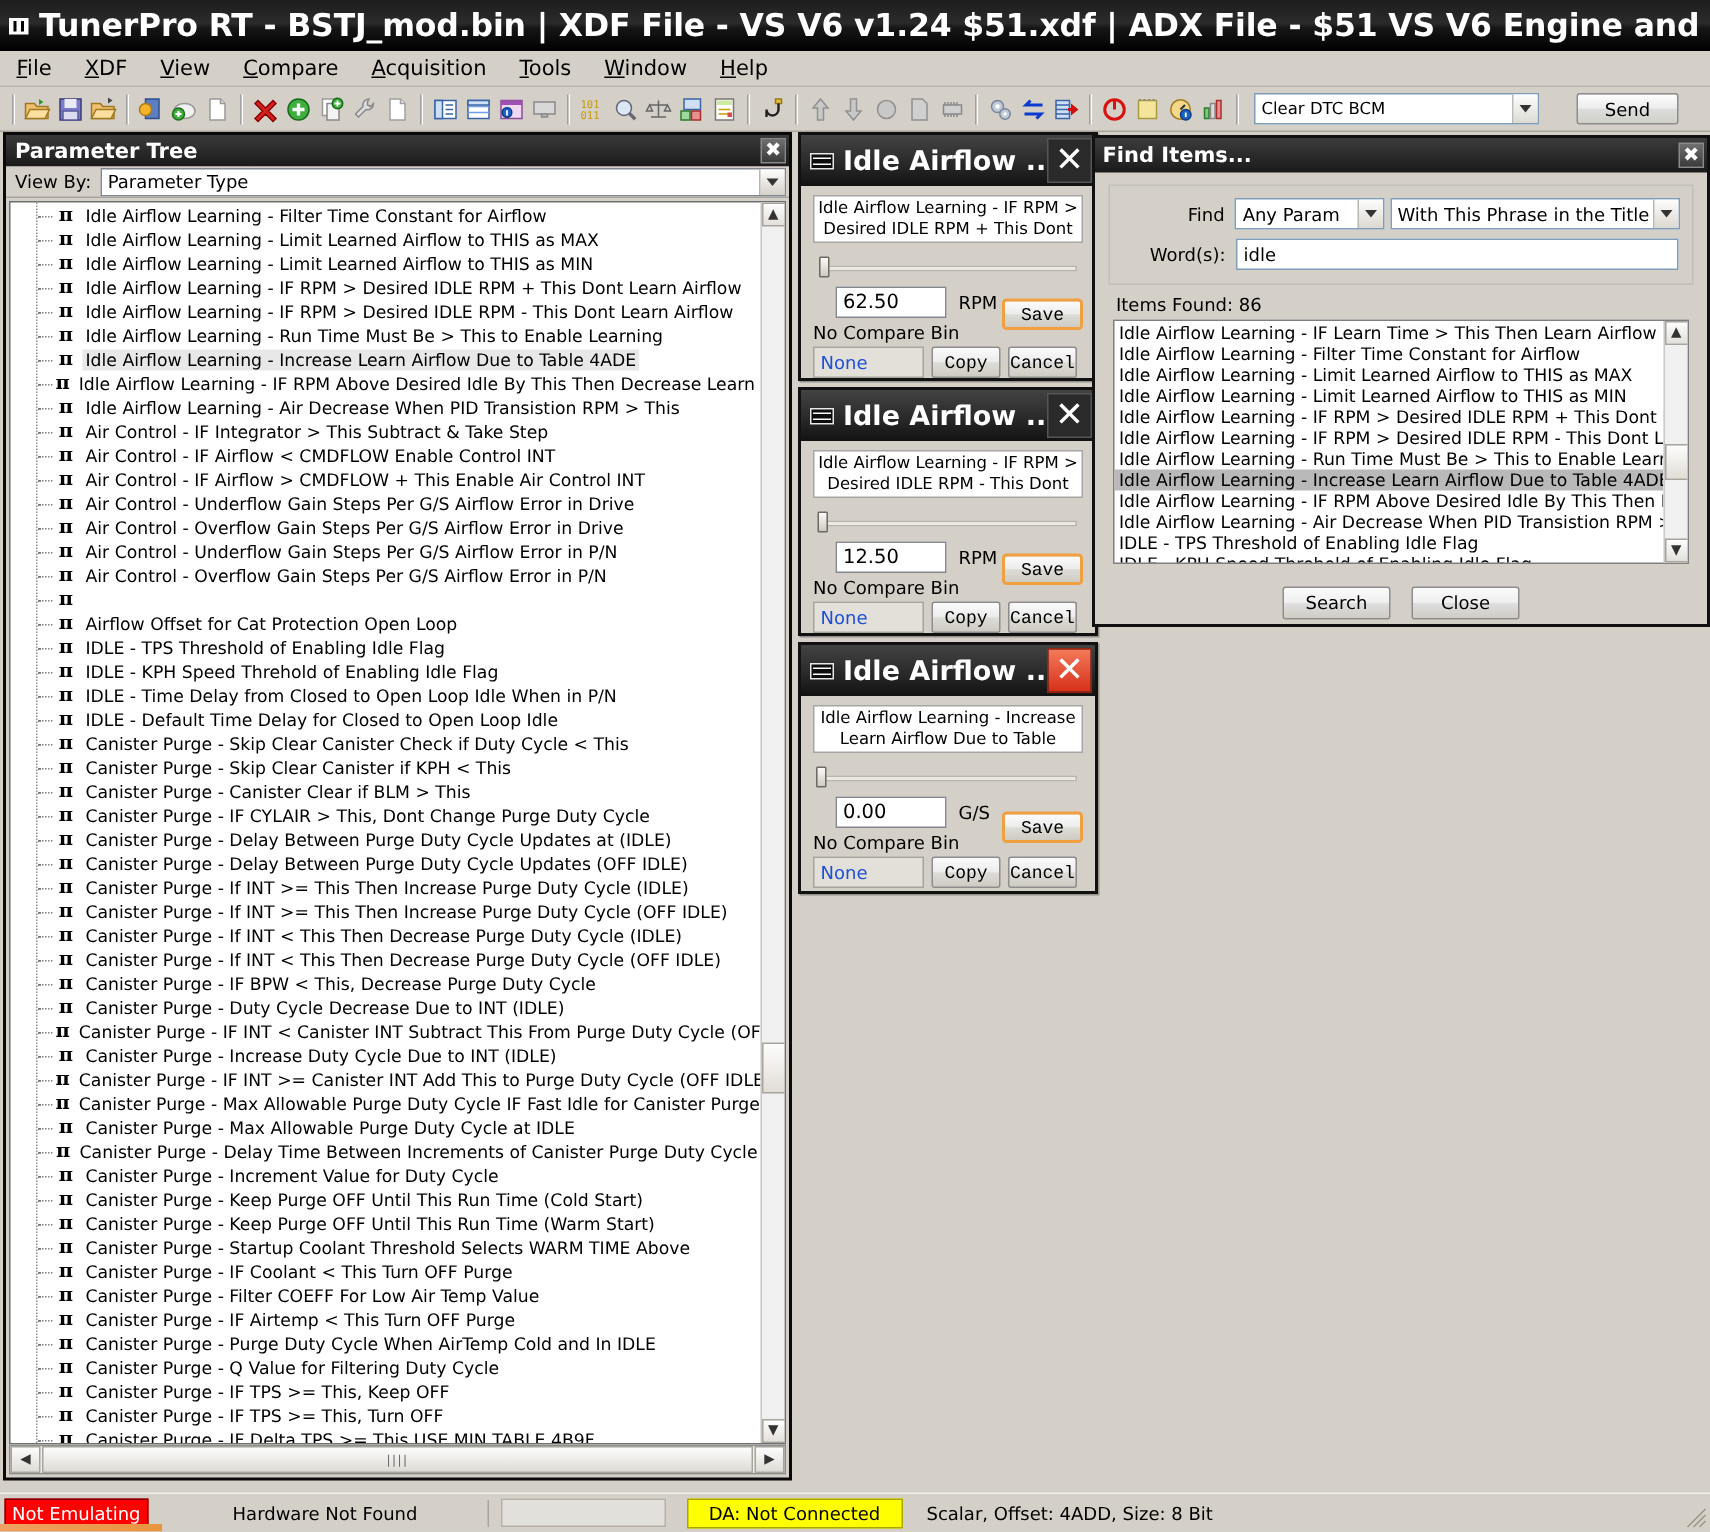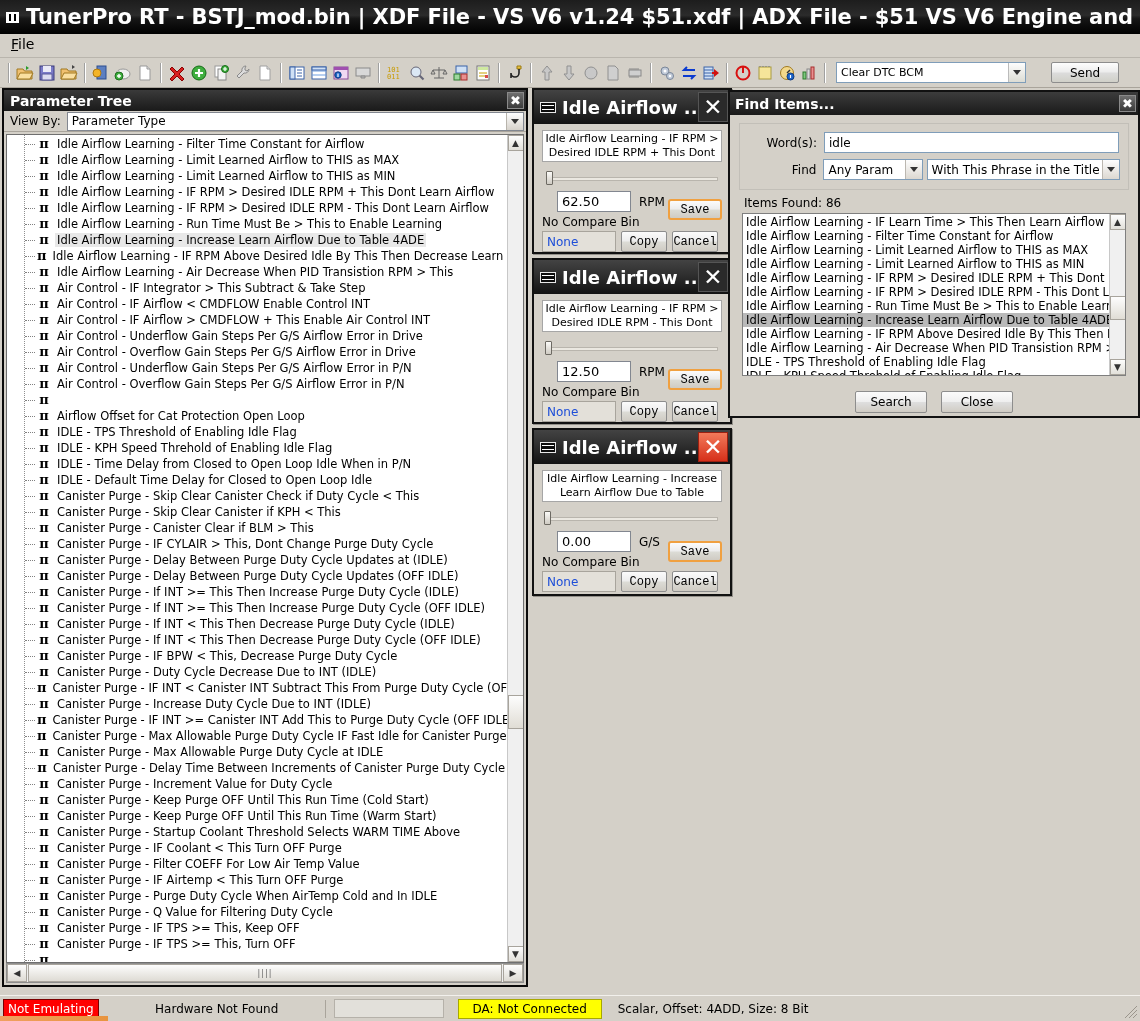--- a/index.html
+++ b/index.html
@@ -29,23 +29,22 @@
   .tb-appicon::after { left: 8px; }
   .tb-title {
     color: #fff; font-size: 21px; font-weight: bold; white-space: nowrap;
     font-family: "DejaVu Sans", "Liberation Sans", sans-serif;
     letter-spacing: -0.1px;
   }
 
   
   .menubar {
     position: absolute; left: 0; top: 34px; width: 1140px; height: 24px;
-    background: #d4d0c8; display: flex; align-items: flex-start;
+    background: #d4d0c8; display: flex; align-items: center;
     border-bottom: 1px solid #b9b5ad;
-    flex-direction: column;
   }
   .menuitem {
     padding: 2px 11px; font-size: 14px; color: #000; cursor: default; white-space: nowrap;
   }
   .menuitem .mn { text-decoration: underline; }
 
   
   .toolbar {
     position: absolute; left: 0; top: 58px; width: 1140px; height: 30px;
     background: #d4d0c8; display: flex; align-items: center; padding-left: 4px;
@@ -817,20 +816,21 @@
             <span class="txt">Canister Purge - IF TPS &gt;= This, Keep OFF</span>
           </div>
           <div class="tnode">
             <span class="dash"></span>
             <span class="pi">π</span>
             <span class="txt">Canister Purge - IF TPS &gt;= This, Turn OFF</span>
           </div>
           <div class="tnode">
             <span class="dash"></span>
             <span class="pi">π</span>
+            <span class="txt">Canister Purge - IF Delta TPS &gt;= This USE MIN TABLE 4B9F</span>
           </div>
         </div>
       <div class="vscroll">
         <div class="sbtn">
             <span class="chev">▲</span>
           </div>
         <div class="sthumb" style="top:560px"></div>
         <div class="sbtn" style="position:absolute;bottom:0">
             <span class="chev">▼</span>
           </div>
@@ -924,38 +924,38 @@
     </div>
     <div class="dbtn save" style="position:absolute; right:8px; top:111px;">Save</div>
   </div>
 
   <div class="find">
     <div class="find-title">
       <span class="t">Find Items...</span>
       <span class="winclose-sm">✖</span>
     </div>
     <div class="find-box">
-      <div class="frow">
-        <span class="flabel">Word(s):</span>
-        <div class="finput">idle</div>
-      </div>
       <div class="frow">
         <span class="flabel">Find</span>
         <div class="fcombo c1">
           <span class="v">Any Param</span>
           <span class="ar">
               <span class="caret"></span>
             </span>
         </div>
         <div class="fcombo c2">
           <span class="v">With This Phrase in the Title</span>
           <span class="ar">
               <span class="caret"></span>
             </span>
         </div>
+      </div>
+      <div class="frow">
+        <span class="flabel">Word(s):</span>
+        <div class="finput">idle</div>
       </div>
     </div>
     <div class="found">Items Found: 86</div>
     <div class="reslist">
       <div class="items" id="res-list">
           <div class="ritem">Idle Airflow Learning - IF Learn Time &gt; This Then Learn Airflow</div>
           <div class="ritem">Idle Airflow Learning - Filter Time Constant for Airflow</div>
           <div class="ritem">Idle Airflow Learning - Limit Learned Airflow to THIS as MAX</div>
           <div class="ritem">Idle Airflow Learning - Limit Learned Airflow to THIS as MIN</div>
           <div class="ritem">Idle Airflow Learning - IF RPM &gt; Desired IDLE RPM + This Dont Learn Airflo</div>

